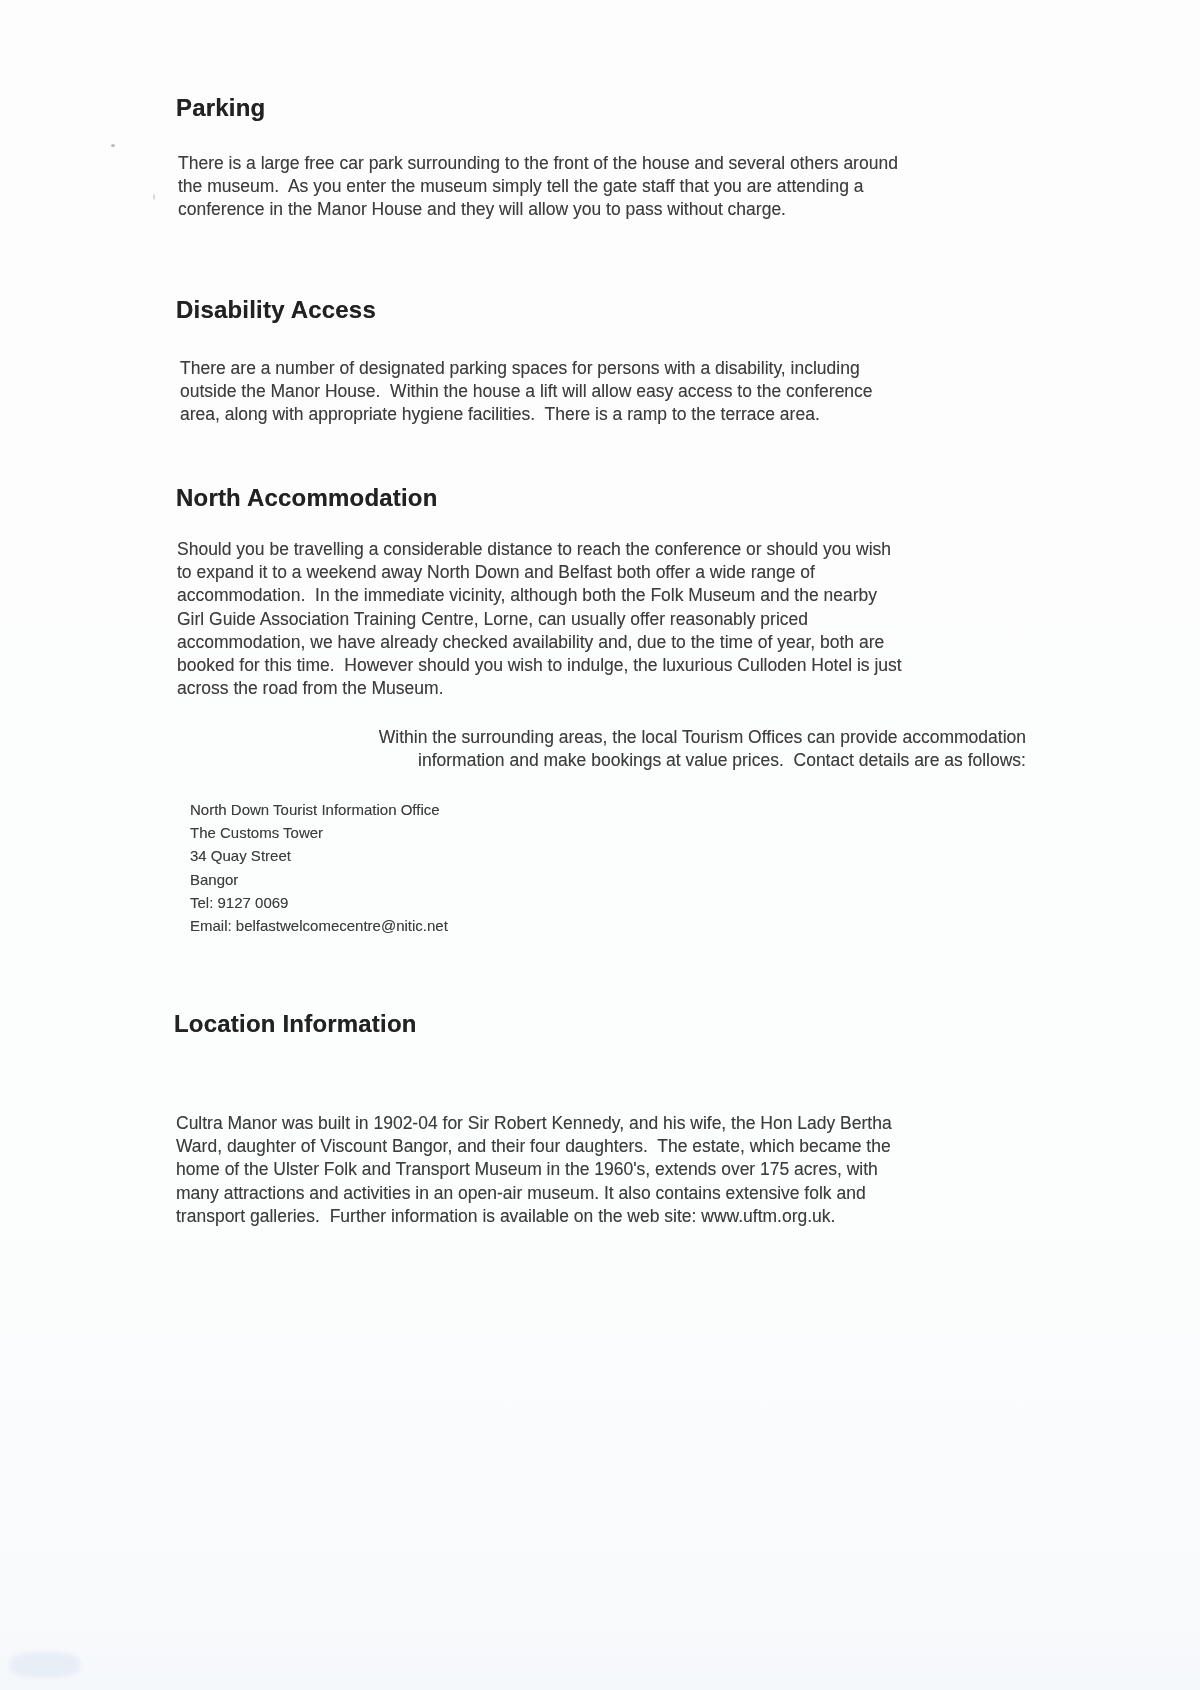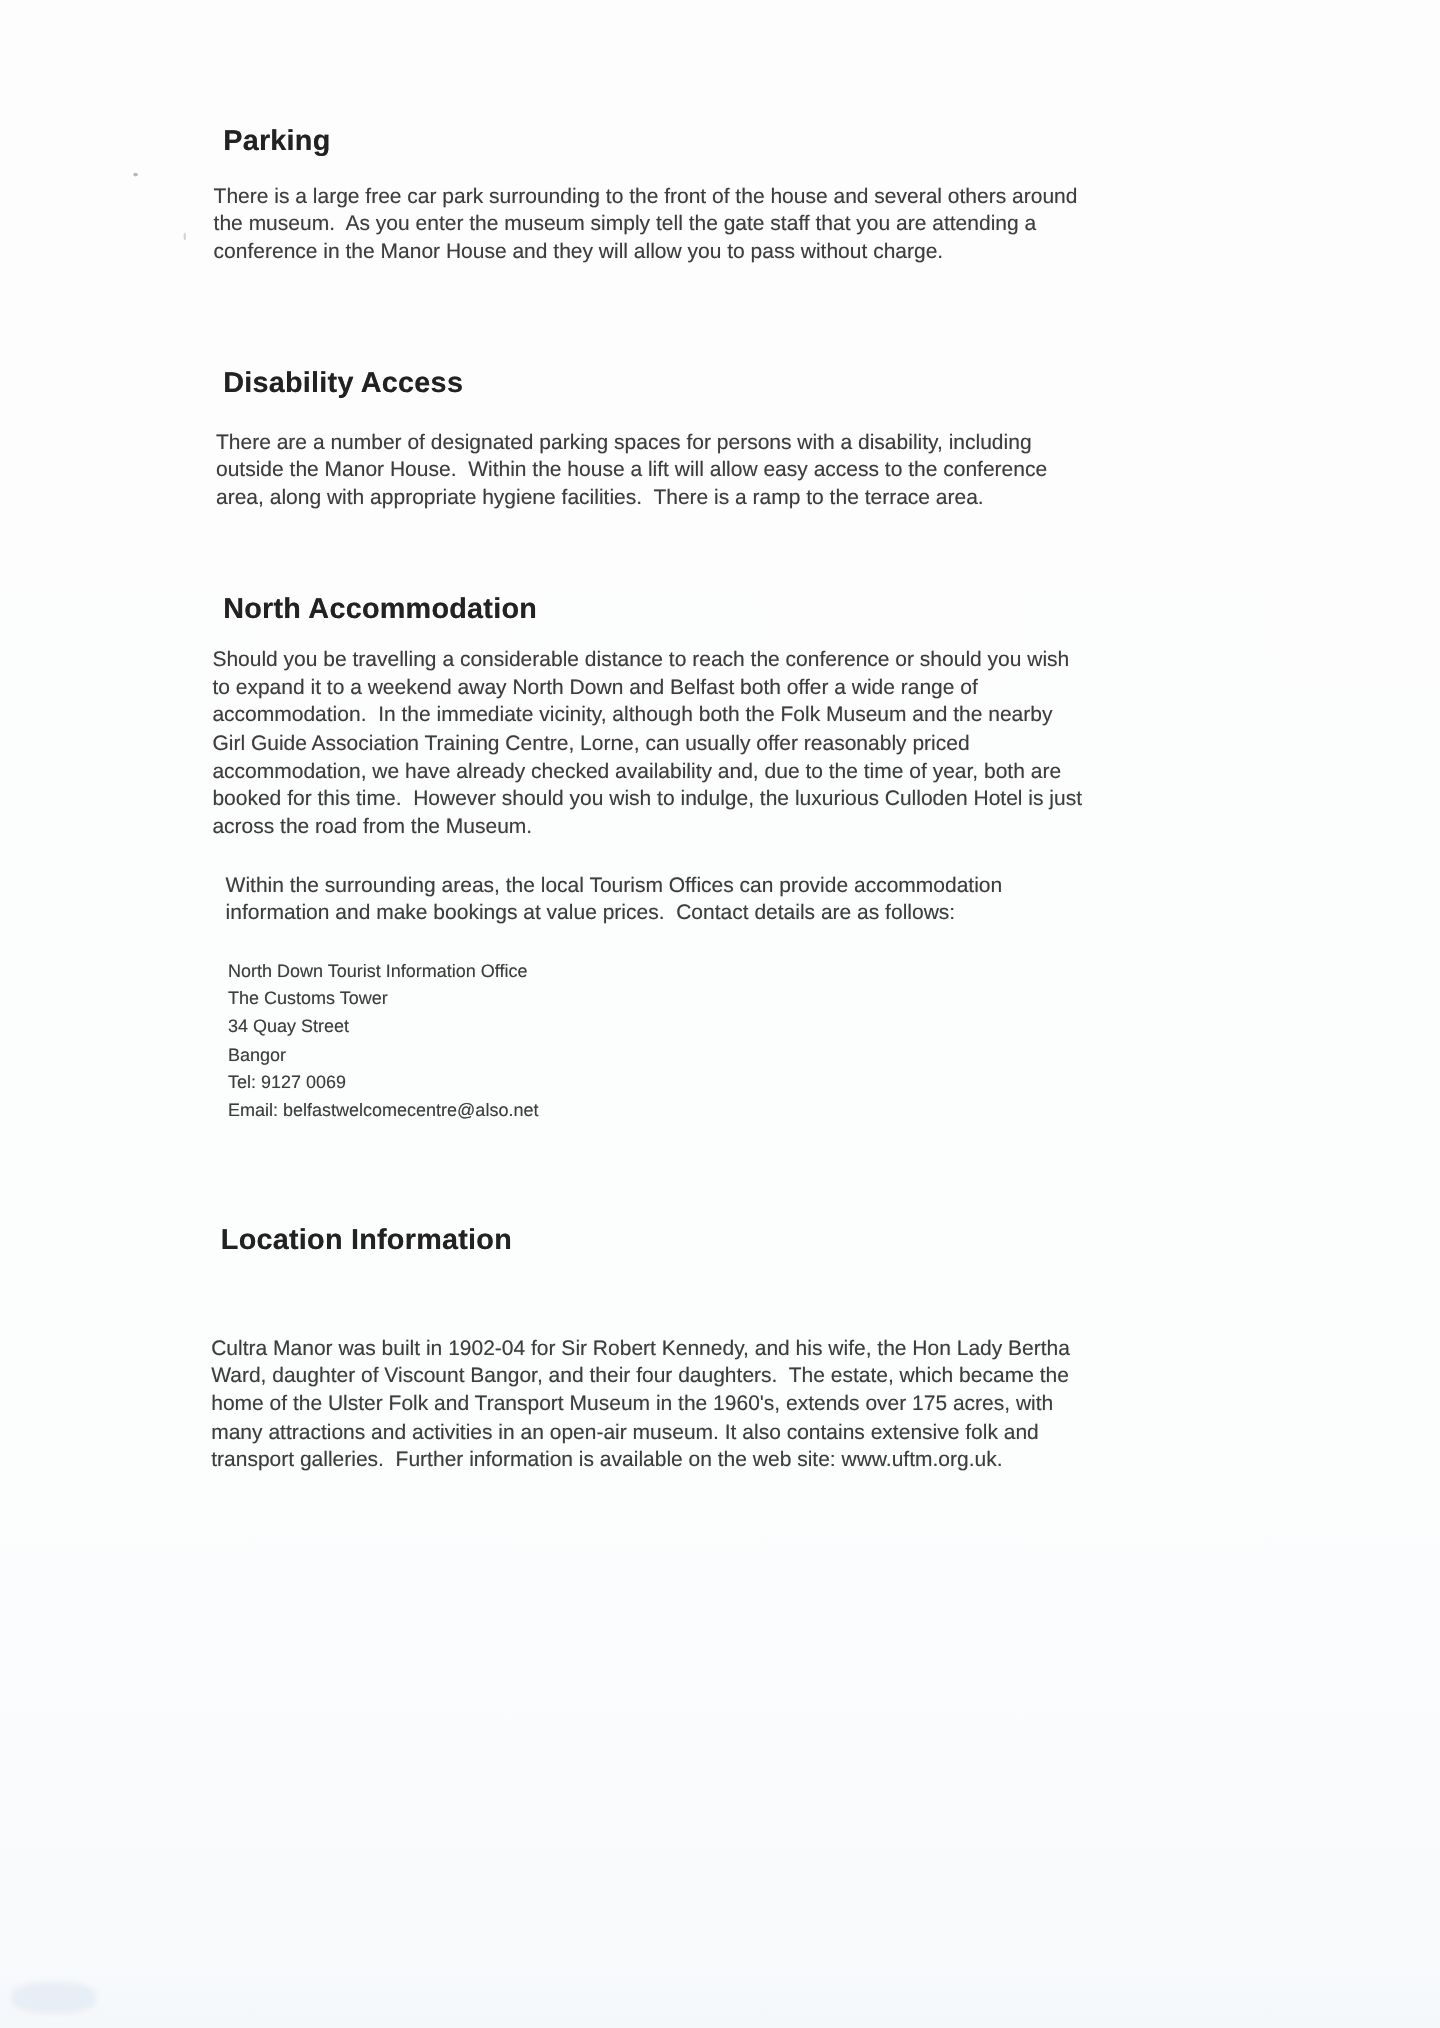--- a/index.html
+++ b/index.html
@@ -11,21 +11,21 @@
     position: relative;
     width: 1200px;
     height: 1690px;
     background: linear-gradient(180deg, #fdfdfd 0%, #fcfdfd 70%, #f8fafc 96%, #f5f8fb 100%);
     overflow: hidden;
     font-family: "Liberation Sans", "DejaVu Sans", sans-serif;
     color: #3d3d3d;
   }
   .blk { position: absolute; }
   h2.heading {
-    margin: 10px;
+    margin: 0;
     font-size: 24px;
     font-weight: bold;
     color: #222222;
     letter-spacing: 0.2px;
     text-shadow: 0 0 0.5px rgba(30,30,30,0.6);
     text-align: right;
   }
   p.body-text {
     margin: 0;
     font-size: 17.5px;
@@ -74,30 +74,30 @@
 area, along with appropriate hygiene facilities.  There is a ramp to the terrace area.</p>
 
   <h2 class="heading blk" style="left:176px; top:484px;">North Accommodation</h2>
   <p class="body-text blk" style="left:177px; top:538px;">Should you be travelling a considerable distance to reach the conference or should you wish
 to expand it to a weekend away North Down and Belfast both offer a wide range of
 accommodation.  In the immediate vicinity, although both the Folk Museum and the nearby
 Girl Guide Association Training Centre, Lorne, can usually offer reasonably priced
 accommodation, we have already checked availability and, due to the time of year, both are
 booked for this time.  However should you wish to indulge, the luxurious Culloden Hotel is just
 across the road from the Museum.</p>
-  <p class="body-text blk" style="left:188px; top:726px;">Within the surrounding areas, the local Tourism Offices can provide accommodation
+  <p class="body-text blk" style="left:166px; top:726px;text-align:right;">Within the surrounding areas, the local Tourism Offices can provide accommodation
 information and make bookings at value prices.  Contact details are as follows:</p>
 
   <div class="contact-col blk" style="left:190px; top:798px;">
     <div>North Down Tourist Information Office</div>
     <div>The Customs Tower</div>
     <div>34 Quay Street</div>
     <div>Bangor</div>
     <div>Tel: 9127 0069</div>
-    <div>Email: belfastwelcomecentre@also.net</div>
+    <div>Email: belfastwelcomecentre@nitic.net</div>
   </div>
 
 
   <h2 class="heading blk" style="left:174px; top:1010px;">Location Information</h2>
   <p class="body-text blk" style="left:176px; top:1068px;margin-top:44px;">Cultra Manor was built in 1902-04 for Sir Robert Kennedy, and his wife, the Hon Lady Bertha
 Ward, daughter of Viscount Bangor, and their four daughters.  The estate, which became the
 home of the Ulster Folk and Transport Museum in the 1960's, extends over 175 acres, with
 many attractions and activities in an open-air museum. It also contains extensive folk and
 transport galleries.  Further information is available on the web site: www.uftm.org.uk.</p>
 

